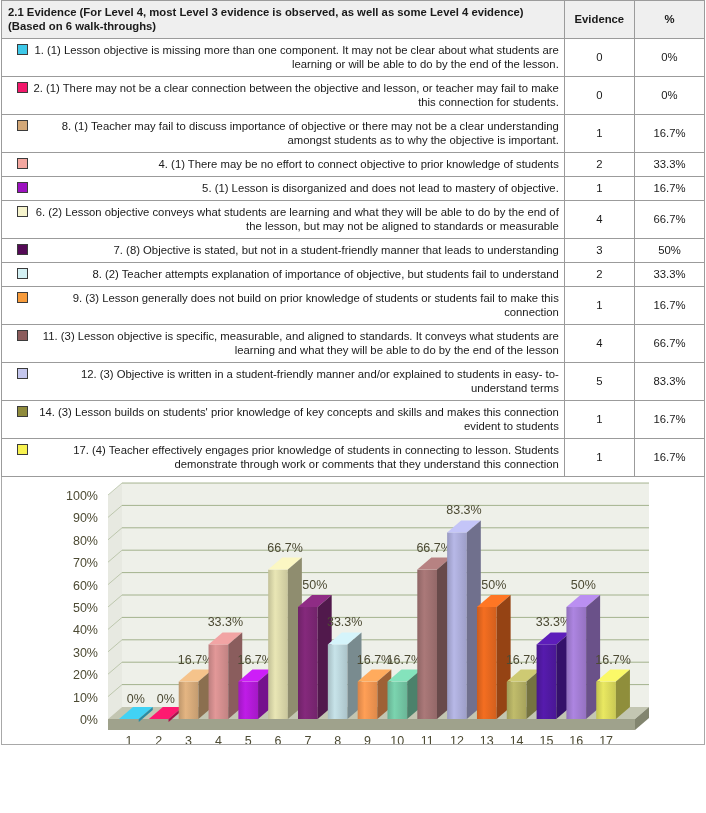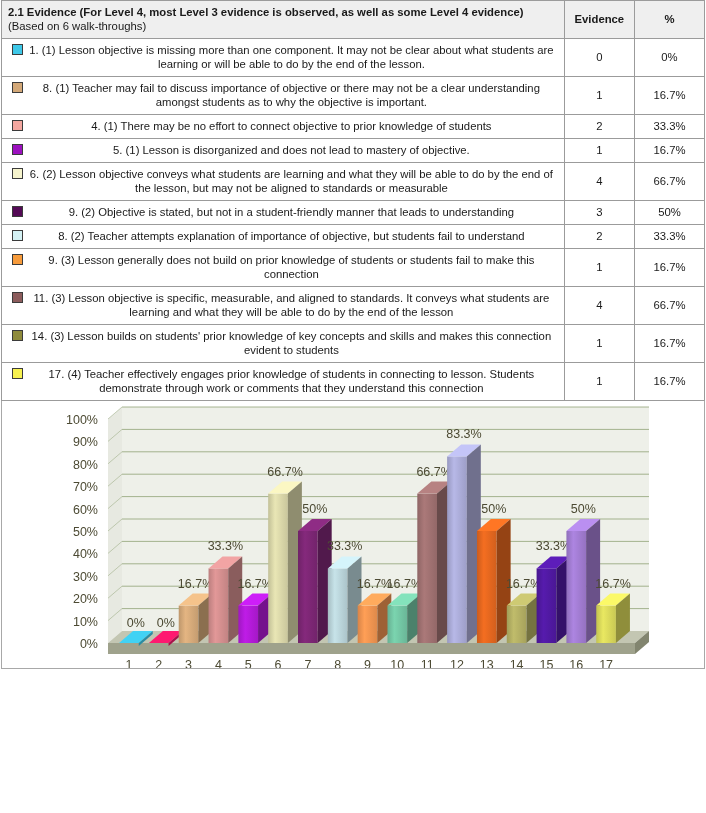--- a/index.html
+++ b/index.html
@@ -27,27 +27,27 @@
     line-height:14px;
   }
   thead th{
     background:#efefef;
     font-weight:bold;
     text-align:center;
     font-size:11.3px;
     padding:6px 4px;
   }
   thead th.qcol{text-align:left;padding-left:6px;}
-  thead th.qcol .sub{font-weight:normal;margin-left:24px;}
+  thead th.qcol .sub{font-weight:bold;margin-left:24px;}
   col.c-q{width:562px;}
   col.c-sel{width:70px;}
   col.c-pct{width:70px;}
 
   td.qcell{
-    text-align:center;
+    text-align:right;
     padding-left:6px;
   }
   td.num{text-align:center;font-size:11.3px;}
 
   .swatchwrap{
     display:inline-block;
     vertical-align:top;
     width:17px;
   }
   .swatch{
@@ -97,58 +97,68 @@
         <th>%</th>
       </tr>
     </thead>
     <tbody id="tbody">
         <tr>
           <td class="qcell"><span class="swatchwrap"><span class="swatch" style="background: rgb(62, 200, 232);"></span></span><span class="qtext">1. (1) Lesson objective is missing more than one component. It may not be clear about what students are learning or will be able to do by the end of the lesson.</span></td>
           <td class="num">0</td>
           <td class="num">0%</td>
         </tr>
         <tr>
+          <td class="qcell"><span class="swatchwrap"><span class="swatch" style="background: rgb(242, 24, 107);"></span></span><span class="qtext">2. (1) There may not be a clear connection between the objective and lesson, or teacher may fail to make this connection for students.</span></td>
+          <td class="num">0</td>
+          <td class="num">0%</td>
+        </tr>
+        <tr>
           <td class="qcell"><span class="swatchwrap"><span class="swatch" style="background: rgb(211, 168, 120);"></span></span><span class="qtext">8. (1) Teacher may fail to discuss importance of objective or there may not be a clear understanding amongst students as to why the objective is important.</span></td>
           <td class="num">1</td>
           <td class="num">16.7%</td>
         </tr>
         <tr>
           <td class="qcell"><span class="swatchwrap"><span class="swatch" style="background: rgb(244, 167, 160);"></span></span><span class="qtext">4. (1) There may be no effort to connect objective to prior knowledge of students</span></td>
           <td class="num">2</td>
           <td class="num">33.3%</td>
         </tr>
         <tr>
           <td class="qcell"><span class="swatchwrap"><span class="swatch" style="background: rgb(156, 17, 191);"></span></span><span class="qtext">5. (1) Lesson is disorganized and does not lead to mastery of objective.</span></td>
           <td class="num">1</td>
           <td class="num">16.7%</td>
         </tr>
         <tr>
           <td class="qcell"><span class="swatchwrap"><span class="swatch" style="background: rgb(246, 244, 205);"></span></span><span class="qtext">6. (2) Lesson objective conveys what students are learning and what they will be able to do by the end of the lesson, but may not be aligned to standards or measurable</span></td>
           <td class="num">4</td>
           <td class="num">66.7%</td>
         </tr>
         <tr>
-          <td class="qcell"><span class="swatchwrap"><span class="swatch" style="background: rgb(84, 10, 86);"></span></span><span class="qtext">9. (2) Objective is stated, but not in a student-friendly manner that leads to understanding</span></td>
+          <td class="qcell"><span class="swatchwrap"><span class="swatch" style="background: rgb(84, 10, 86);"></span></span><span class="qtext">7. (8) Objective is stated, but not in a student-friendly manner that leads to understanding</span></td>
           <td class="num">3</td>
           <td class="num">50%</td>
         </tr>
         <tr>
           <td class="qcell"><span class="swatchwrap"><span class="swatch" style="background: rgb(212, 241, 244);"></span></span><span class="qtext">8. (2) Teacher attempts explanation of importance of objective, but students fail to understand</span></td>
           <td class="num">2</td>
           <td class="num">33.3%</td>
         </tr>
         <tr>
           <td class="qcell"><span class="swatchwrap"><span class="swatch" style="background: rgb(247, 155, 59);"></span></span><span class="qtext">9. (3) Lesson generally does not build on prior knowledge of students or students fail to make this connection</span></td>
           <td class="num">1</td>
           <td class="num">16.7%</td>
         </tr>
         <tr>
           <td class="qcell"><span class="swatchwrap"><span class="swatch" style="background: rgb(140, 92, 92);"></span></span><span class="qtext">11. (3) Lesson objective is specific, measurable, and aligned to standards. It conveys what students are learning and what they will be able to do by the end of the lesson</span></td>
           <td class="num">4</td>
           <td class="num">66.7%</td>
+        </tr>
+        <tr>
+          <td class="qcell"><span class="swatchwrap"><span class="swatch" style="background: rgb(197, 199, 238);"></span></span><span class="qtext">12. (3) Objective is written in a student-friendly manner and/or explained to students in easy- to- understand terms</span></td>
+          <td class="num">5</td>
+          <td class="num">83.3%</td>
         </tr>
         <tr>
           <td class="qcell"><span class="swatchwrap"><span class="swatch" style="background: rgb(143, 139, 60);"></span></span><span class="qtext">14. (3) Lesson builds on students' prior knowledge of key concepts and skills and makes this connection evident to students</span></td>
           <td class="num">1</td>
           <td class="num">16.7%</td>
         </tr>
         <tr>
           <td class="qcell"><span class="swatchwrap"><span class="swatch" style="background: rgb(247, 242, 80);"></span></span><span class="qtext">17. (4) Teacher effectively engages prior knowledge of students in connecting to lesson. Students demonstrate through work or comments that they understand this connection</span></td>
           <td class="num">1</td>
           <td class="num">16.7%</td>

